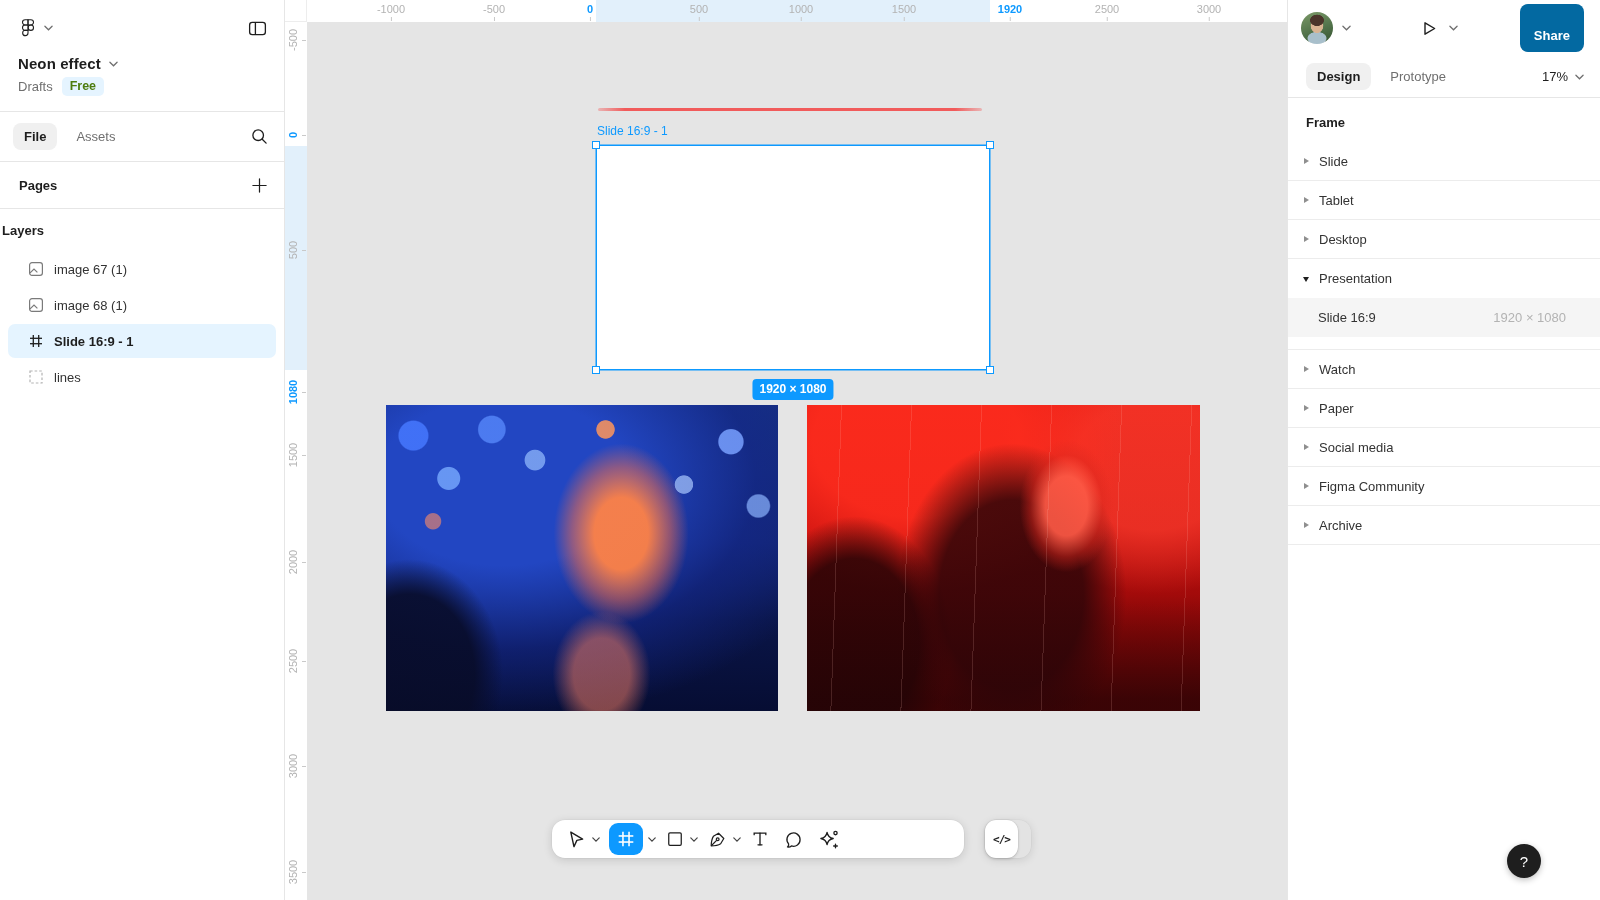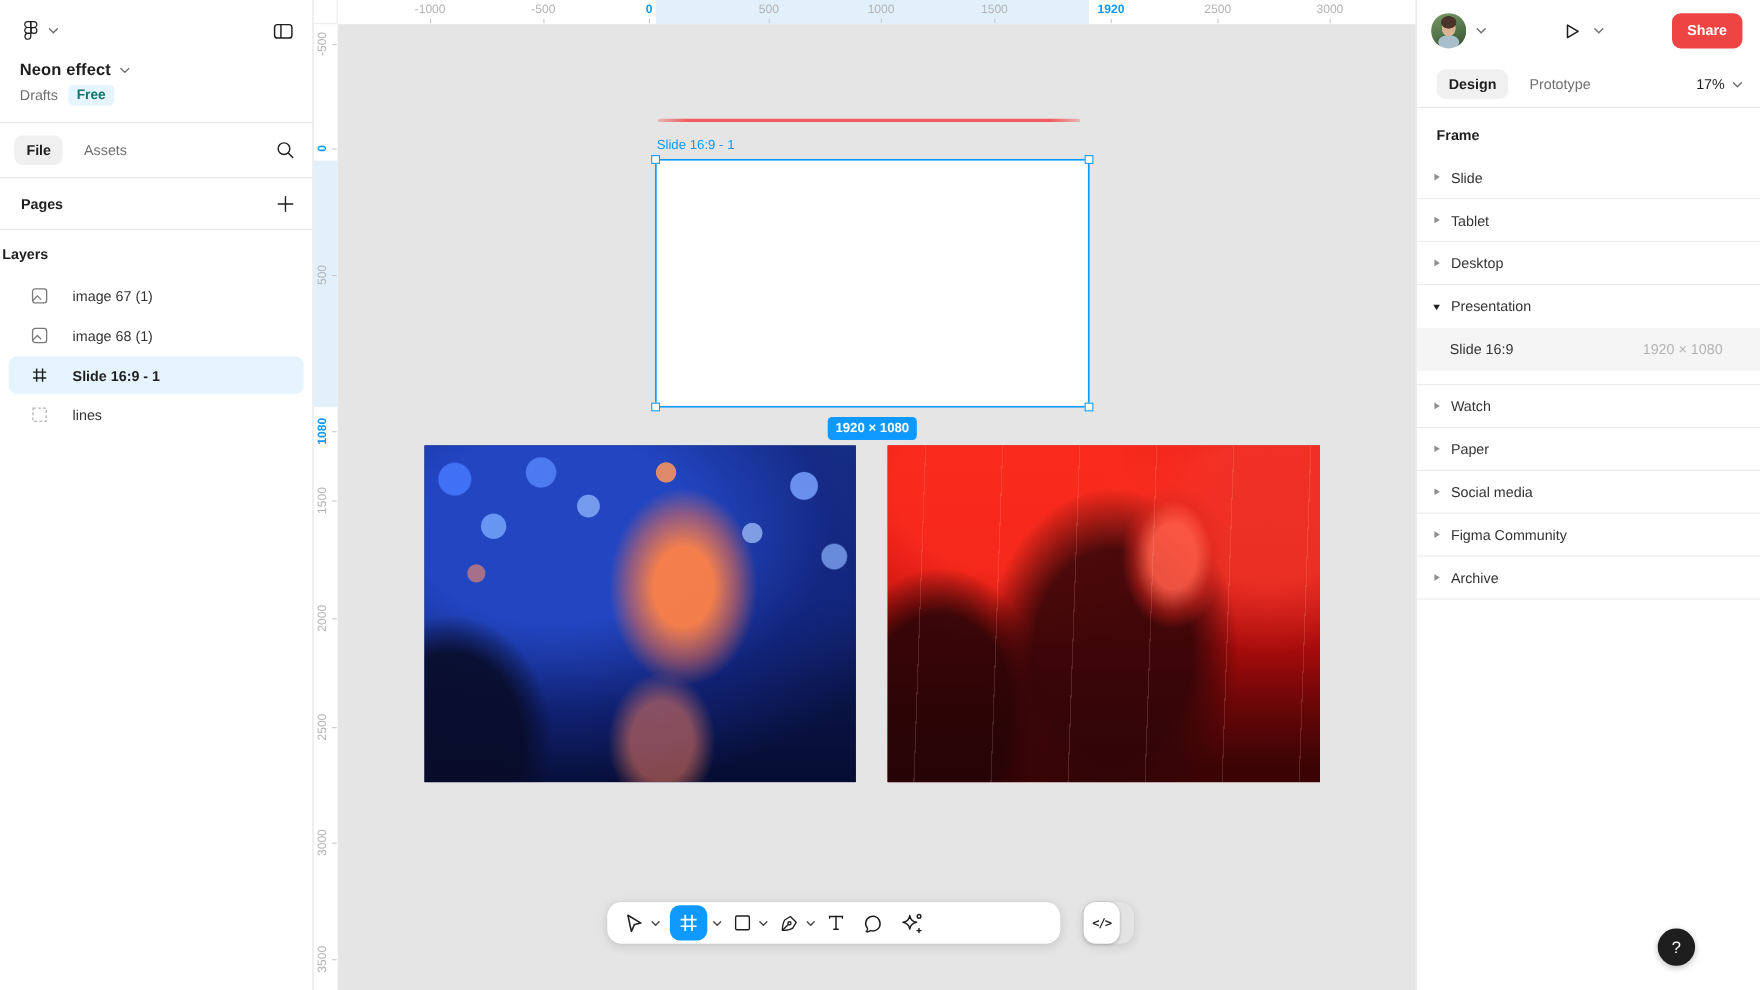--- a/index.html
+++ b/index.html
@@ -19,41 +19,41 @@
   .ls-head { padding:16px 16px 0 18px; }
   .ls-logo-row { display:flex; align-items:center; height:24px; }
   .ls-logo-chip { display:flex; align-items:center; gap:6px; cursor:pointer; }
   .chev { color:#6f6f6f; }
   .ls-toggle { margin-left:auto; color:#1e1e1e; cursor:pointer; }
   .ls-title-row { display:flex; align-items:center; gap:8px; margin-top:15px; }
   .ls-title { font-size:15px; font-weight:700; letter-spacing:.1px; }
   .ls-crumbs { display:flex; align-items:center; gap:9px; margin-top:5px; }
   .ls-project { color:#6f6f6f; }
   .badge-free {
-    background:#e5f4ff; color:#0f766e; font-weight:600;
+    background:#e5f4ff; color:#4d7c0f; font-weight:600;
     padding:2px 8px 3px; border-radius:5px; font-size:12.5px;
   }
   .divider-h { height:1px; background:#e6e6e6; }
   .ls-tabs { display:flex; align-items:center; height:49px; padding:0 16px 0 13px; }
   .pill-tab {
     padding:6px 11px; border-radius:8px; font-weight:600; cursor:pointer;
   }
   .pill-tab.active { background:#f0f0f0; }
   .tab-muted { color:#6f6f6f; margin-left:19px; cursor:pointer; }
   .ls-search { margin-left:auto; color:#1e1e1e; cursor:pointer; }
   .ls-section-row { display:flex; align-items:center; height:46px; padding:0 16px 0 19px; }
   .ls-section-title { font-weight:700; }
   .ls-plus { margin-left:auto; cursor:pointer; color:#1e1e1e; }
   .layers-wrap { padding-top:14px; }
   .layers-title { font-weight:700; padding:0 0 12px 2px; }
   .layer-row {
     display:flex; align-items:center; height:34px; margin:2px 8px;
     border-radius:7px; padding-left:20px; cursor:pointer; color:#333;
   }
-  .layer-row .layer-label { margin-left:22px; }
+  .layer-row .layer-label { margin-left:10px; }
   .layer-row.selected { background:#e5f4ff; color:#1e1e1e; }
   .layer-row.selected .layer-label { font-weight:700; }
   .layer-icon { width:16px; height:16px; }
 
   
   .canvas-area {
     position:absolute; left:285px; top:0; width:1002px; height:900px;
     background:#e5e5e5; overflow:hidden;
   }
   .v-ruler {
@@ -178,22 +178,22 @@
     background:
       radial-gradient(11px 9px at 50% 26%, #4a342a 0 60%, rgba(0,0,0,0) 66%),
       radial-gradient(10px 12px at 50% 42%, #d9b392 0 60%, rgba(0,0,0,0) 66%),
       radial-gradient(15px 10px at 50% 82%, #a8bfcb 0 60%, rgba(0,0,0,0) 66%),
       linear-gradient(160deg, #7c9a68 0%, #51724a 55%, #33512f 100%);
   }
   .rs-avatar-chev { margin-left:9px; cursor:pointer; }
   .rs-play { margin-left:auto; cursor:pointer; color:#1e1e1e; }
   .rs-play-chev { margin:0 14px 0 10px; cursor:pointer; }
   .share-btn {
-    background:#ef4444; color:#fff; font-weight:600; font-size:13px;
-    padding:8px 14px 9px; border-radius:8px; border:none; cursor:pointer;margin-left:48px;
+    background:#0369a1; color:#fff; font-weight:600; font-size:13px;
+    padding:24px 14px 9px; border-radius:8px; border:none; cursor:pointer;margin-left:48px;
   }
   .rs-row2 { display:flex; align-items:center; height:41px; padding:0 16px 0 18px; }
   .rs-zoom { margin-left:auto; display:flex; align-items:center; gap:7px; cursor:pointer; }
   .panel-title { font-weight:700; padding:17px 0 12px 18px; }
   .fg-row {
     display:flex; align-items:center; height:39px; padding:0 16px 0 14px;
     cursor:pointer; color:#333;
   }
   .fg-row .fg-label { margin-left:9px; }
   .fg-bb { border-bottom:1px solid #ececec; }

